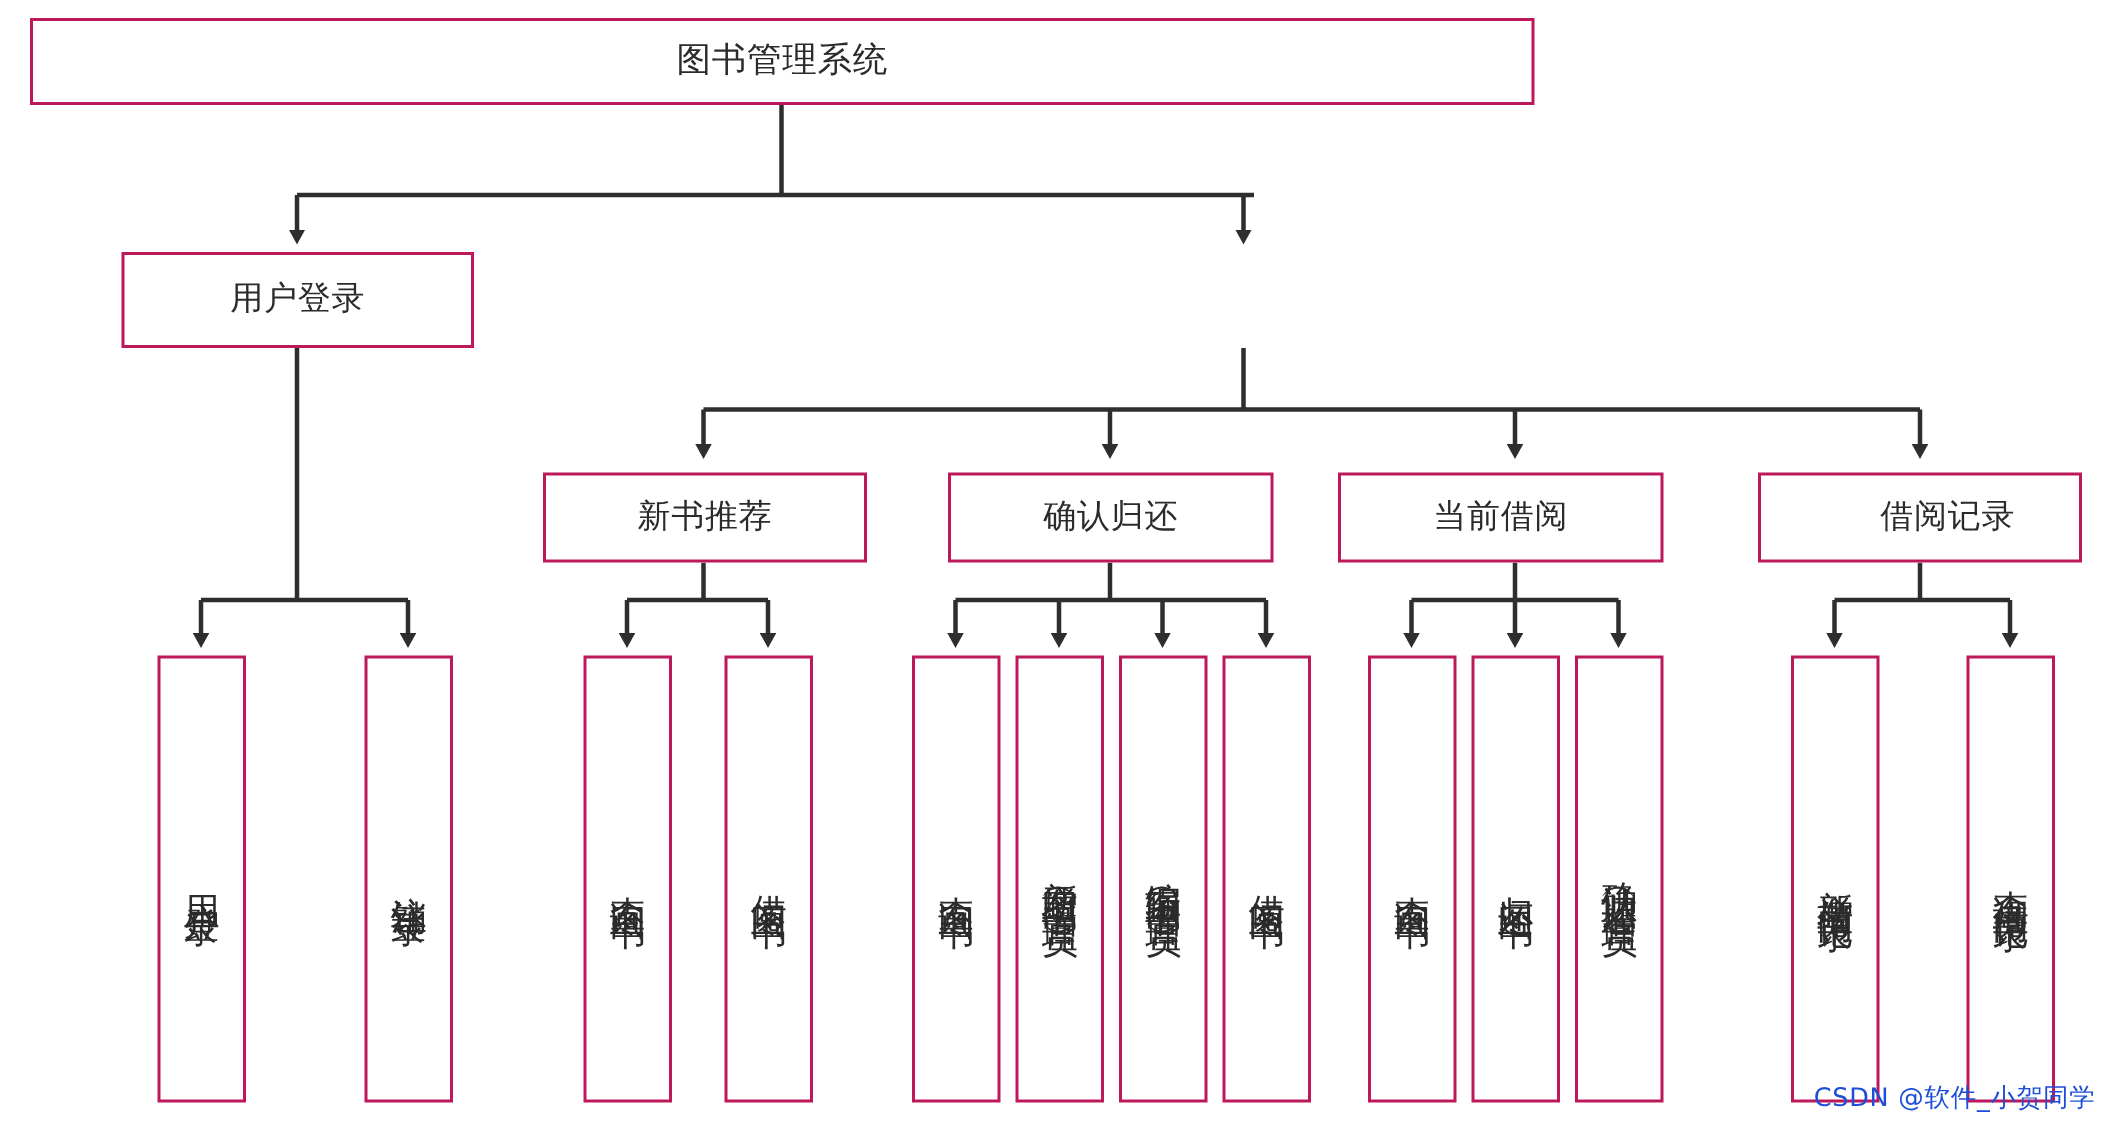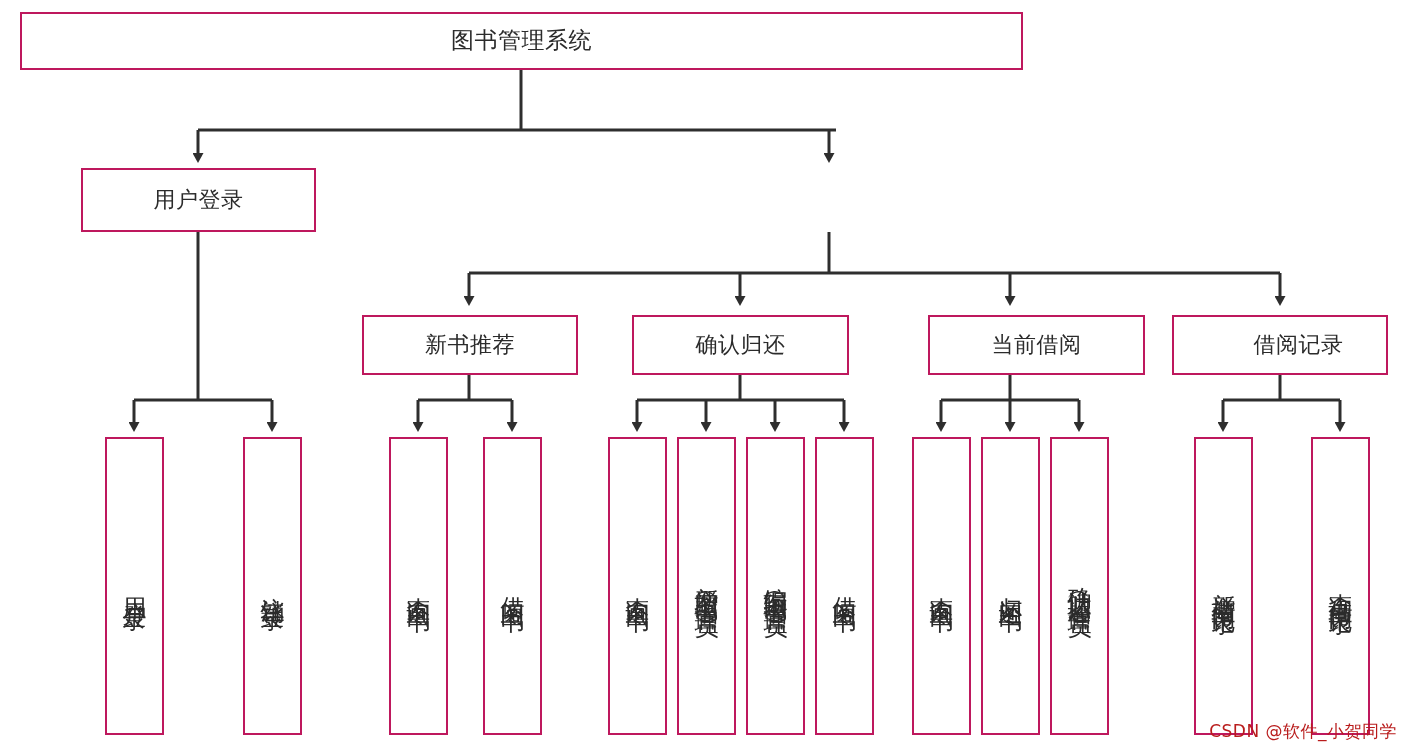--- a/index.html
+++ b/index.html
@@ -67,21 +67,21 @@
     letter-spacing: 4px;
     white-space: nowrap;
     max-height: 100%;
   }
   
   #watermark {
     position: absolute;
     right: 8px;
     bottom: 4px;
     font-size: 17px;
-    color: #b91c1c;
+    color: #1d4ed8;
     letter-spacing: 0.5px;
     z-index: 3;
     white-space: nowrap;
     user-select: none;
   }
 </style>
 </head>
 <body>
 
 <div id="canvas">
@@ -146,21 +146,21 @@
 
 
   <div class="node horiz" style="left:362px; top:315px; width:216px; height:60px;align-items:center;">
     <span class="lbl">新书推荐</span>
   </div>
 
   <div class="node horiz" style="left:632px; top:315px; width:217px; height:60px;">
     <span class="lbl">确认归还</span>
   </div>
 
-  <div class="node horiz" style="left:928px; top:315px; width:217px; height:60px;">
+  <div class="node horiz" style="left:892px; top:315px; width:217px; height:60px;">
     <span class="lbl">当前借阅</span>
   </div>
 
   <div class="node horiz" style="left:1172px; top:315px; width:216px; height:60px;padding-left:37px;">
     <span class="lbl">借阅记录</span>
   </div>
 
   <div class="node vert" style="left:105px; top:437px; width:59px; height:298px;">
     <span class="lbl">用户登录</span>
   </div>

